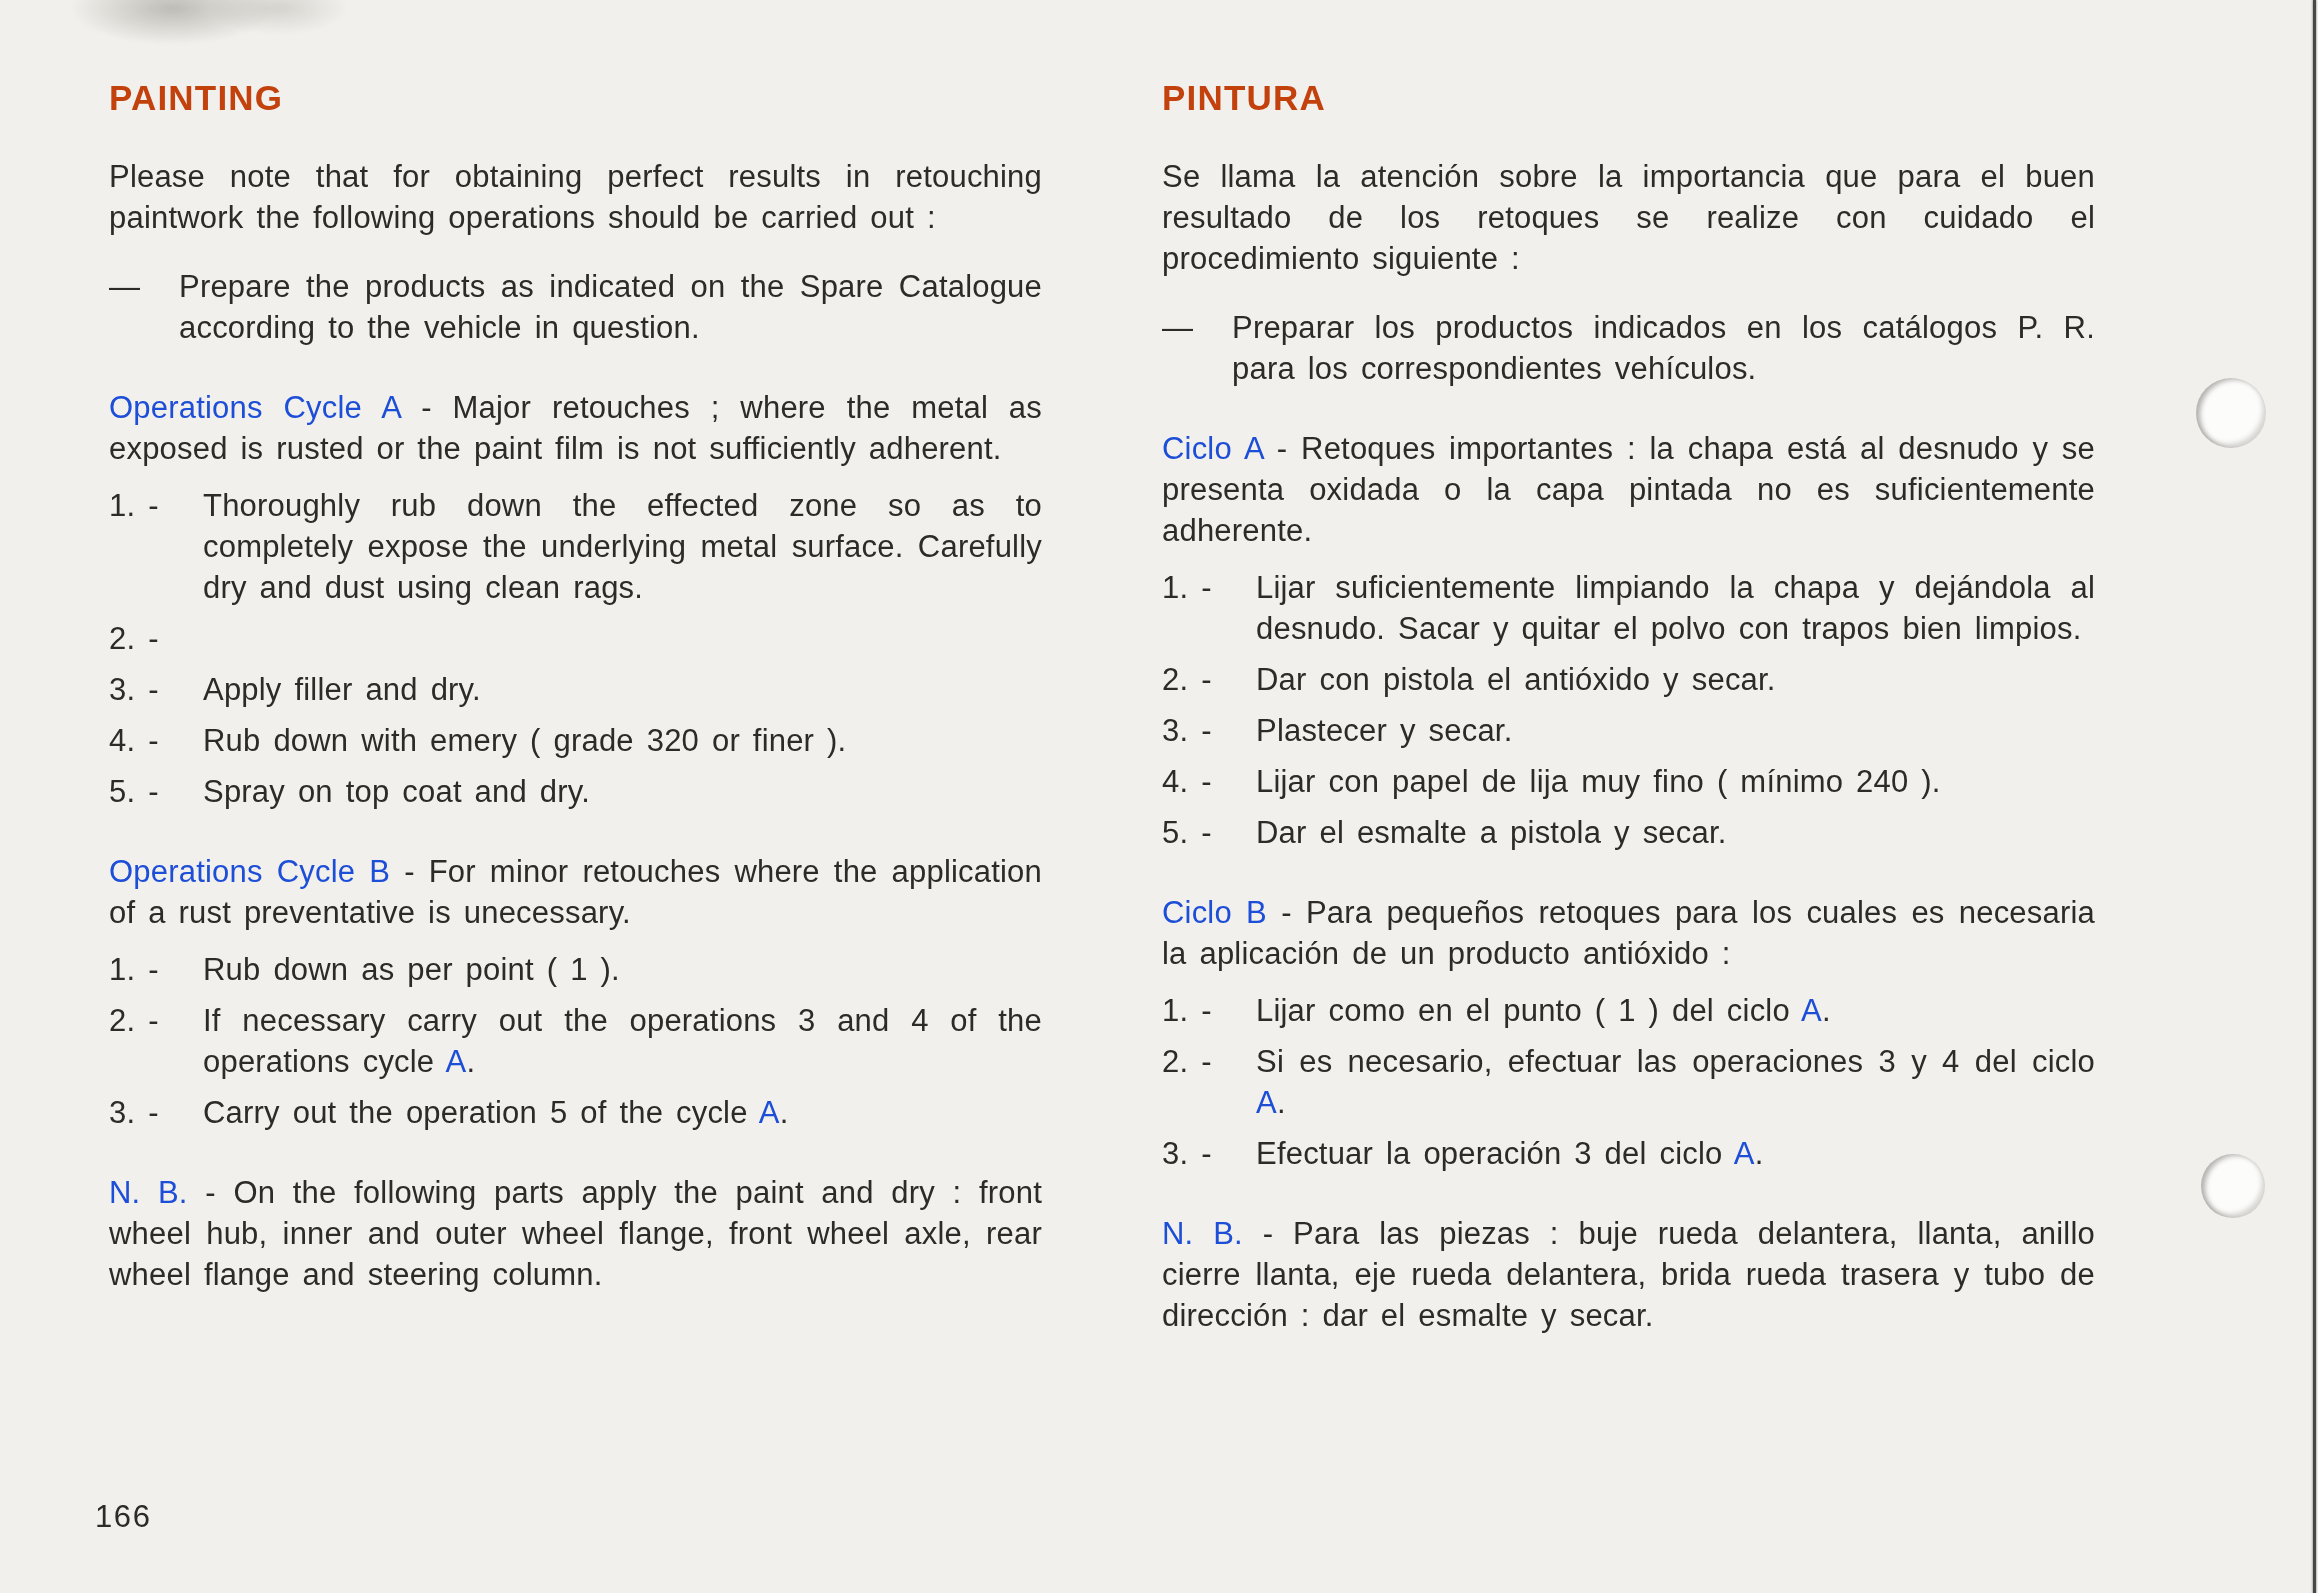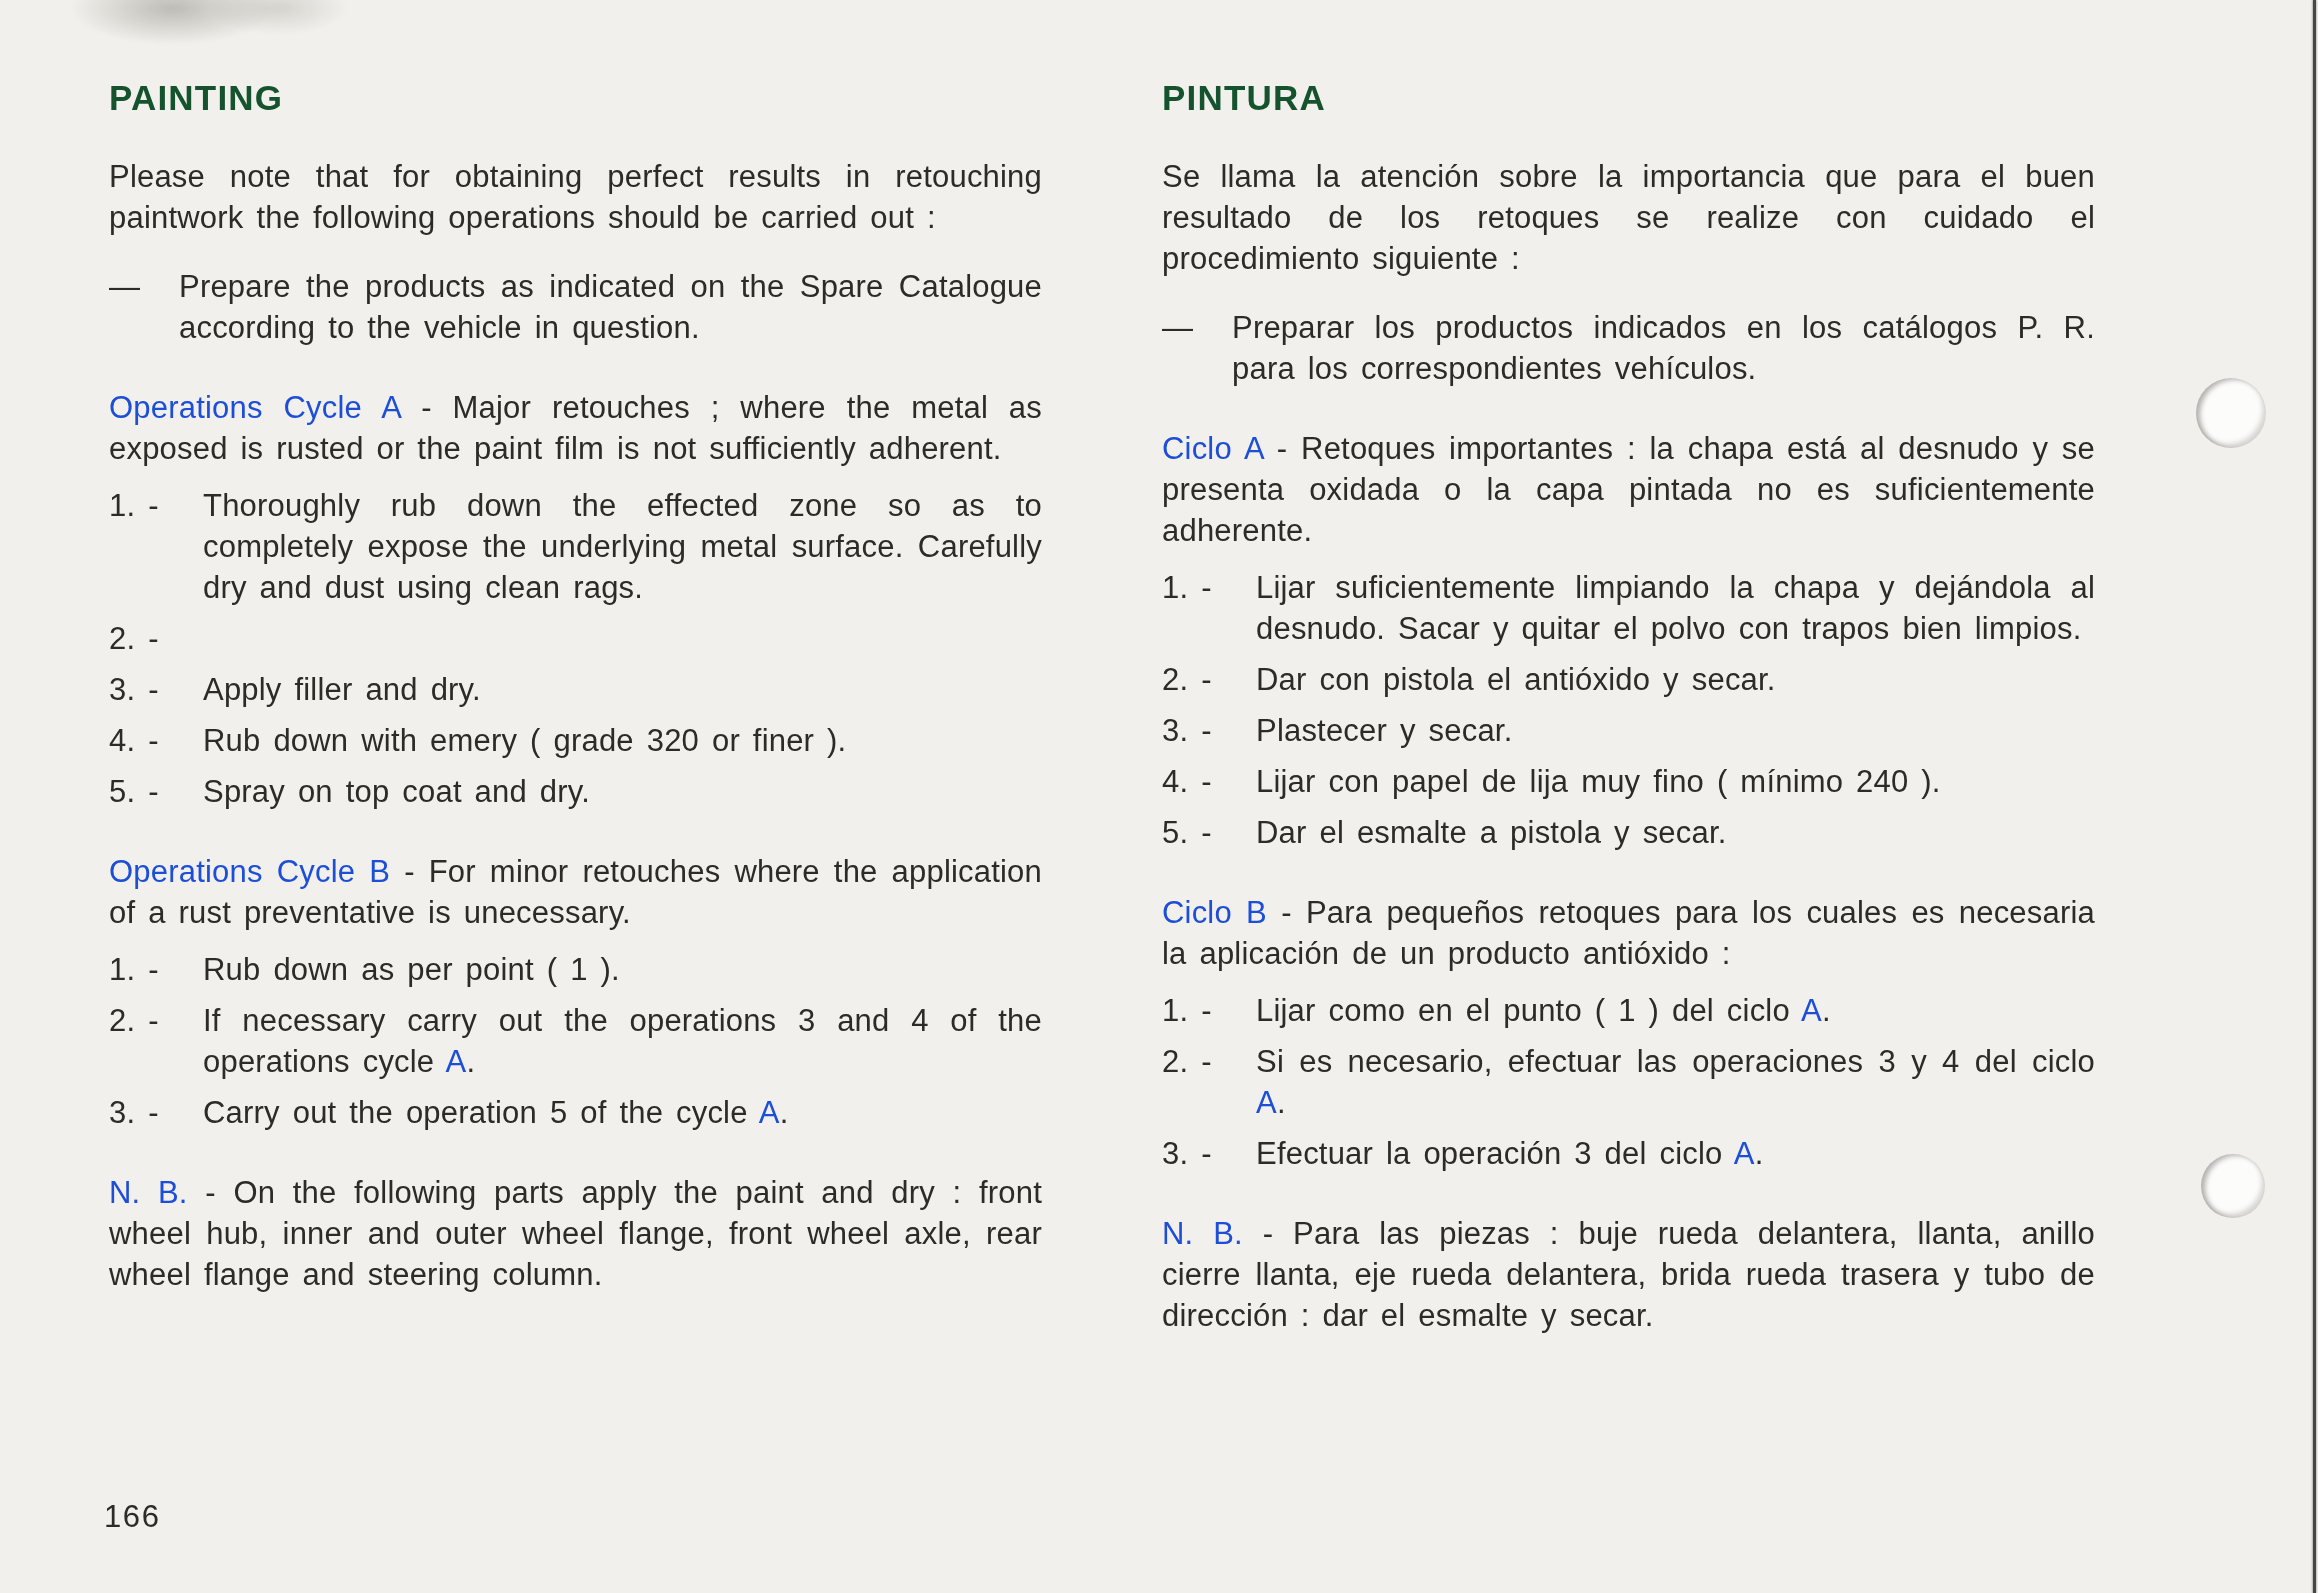--- a/index.html
+++ b/index.html
@@ -9,38 +9,38 @@
     width:2319px; height:1594px;
     background:#f2f0ec;
     font-family:"Liberation Sans", sans-serif;
     color:#2d2b28;
     overflow:hidden;
   }
   .cols { display:flex; padding:78px 0 0 109px; gap:120px; }
   .col { width:933px; }
   h1 {
     font-size:35px; font-weight:700; letter-spacing:1.2px;
-    color:#14532d; margin-bottom:38px;
+    color:#c2410c; margin-bottom:38px;
   }
   .para, .hang-text, .marker {
     font-size:31px; line-height:41px;
     letter-spacing:0.2px; word-spacing:4.1px;
   }
   .para { text-align:justify; }
   .intro { margin-bottom:28px; }
   .hang { display:flex; }
   .hang .marker { flex:0 0 94px; }
   .hang.dash .marker { flex:0 0 70px; }
   .hang-text { flex:1; text-align:justify; }
   .section { margin-top:39px; margin-bottom:16.4px; }
   .item { margin-bottom:9.8px; }
   .nb { margin-top:39px; }
   b { font-weight:400; color:#1d4ed8; }
   .page-num {
-    position:absolute; left:104px; top:1499px;
+    position:absolute; left:95px; top:1499px;
     font-size:31px; letter-spacing:1.6px;
   }
   .smudge {
     position:absolute; left:70px; top:-16.4px; width:205px; height:61px;
     background:radial-gradient(ellipse at 50% 40%, rgba(148,145,138,0.55) 0%, rgba(148,145,138,0) 70%);
     filter:blur(1.6px);
   }
   .smudge2 {
     position:absolute; left:209px; top:-9.8px; width:139px; height:45px;
     background:radial-gradient(ellipse at 50% 40%, rgba(160,157,150,0.35) 0%, rgba(160,157,150,0) 70%);

